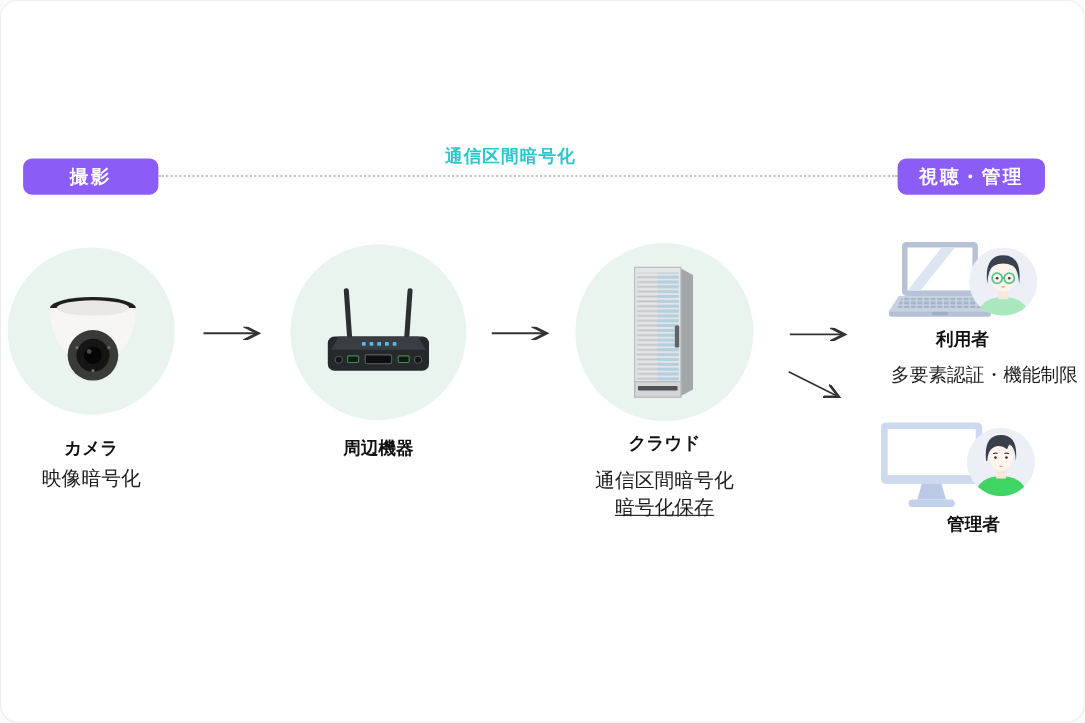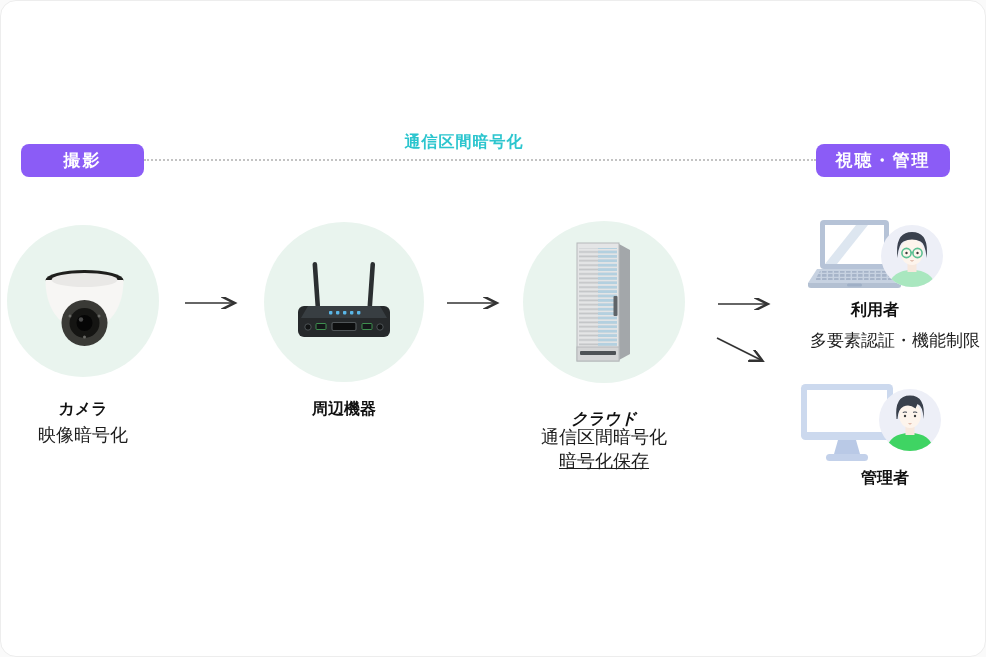--- a/index.html
+++ b/index.html
@@ -232,21 +232,21 @@
       <path d="M34 23.3 Q36 22.5 38.2 23.5" fill="none" stroke="#39404c" stroke-width="1"></path>
       <path d="M29.6 34.5 Q31 35.5 32.4 34.5" fill="none" stroke="#d3a28e" stroke-width="1"></path>
     </g>
   </svg>
 
   <div class="node-title" style="left:82px; top:398px;">カメラ</div>
   <div class="node-desc" style="left:82px; top:423px;">映像暗号化</div>
 
   <div class="node-title" style="left:343px; top:398px;">周辺機器</div>
 
-  <div class="node-title" style="left:603px; top:408px;font-style:italic;">クラウド</div>
+  <div class="node-title" style="left:603px; top:393px;">クラウド</div>
   <div class="node-desc" style="left:603px; top:425px;">通信区間暗号化</div>
   <div class="node-desc" style="left:603px; top:449px;text-decoration:underline;">暗号化保存</div>
 
   <div class="node-title" style="left:874px; top:299px;">利用者</div>
   <div class="node-desc user-desc" style="left:874px; top:329px;margin-left:20px;">多要素認証・機能制限</div>
 
   <div class="node-title" style="left:884px; top:467px;text-align:center;">管理者</div>
 
 </div>
 

